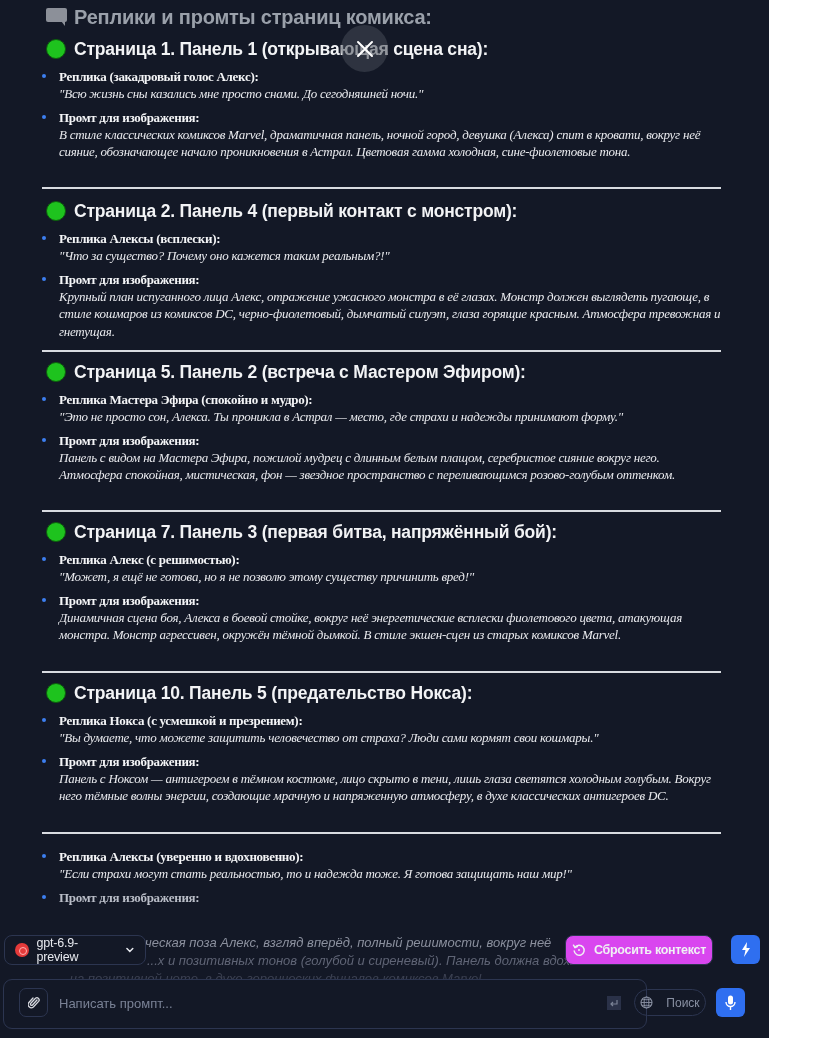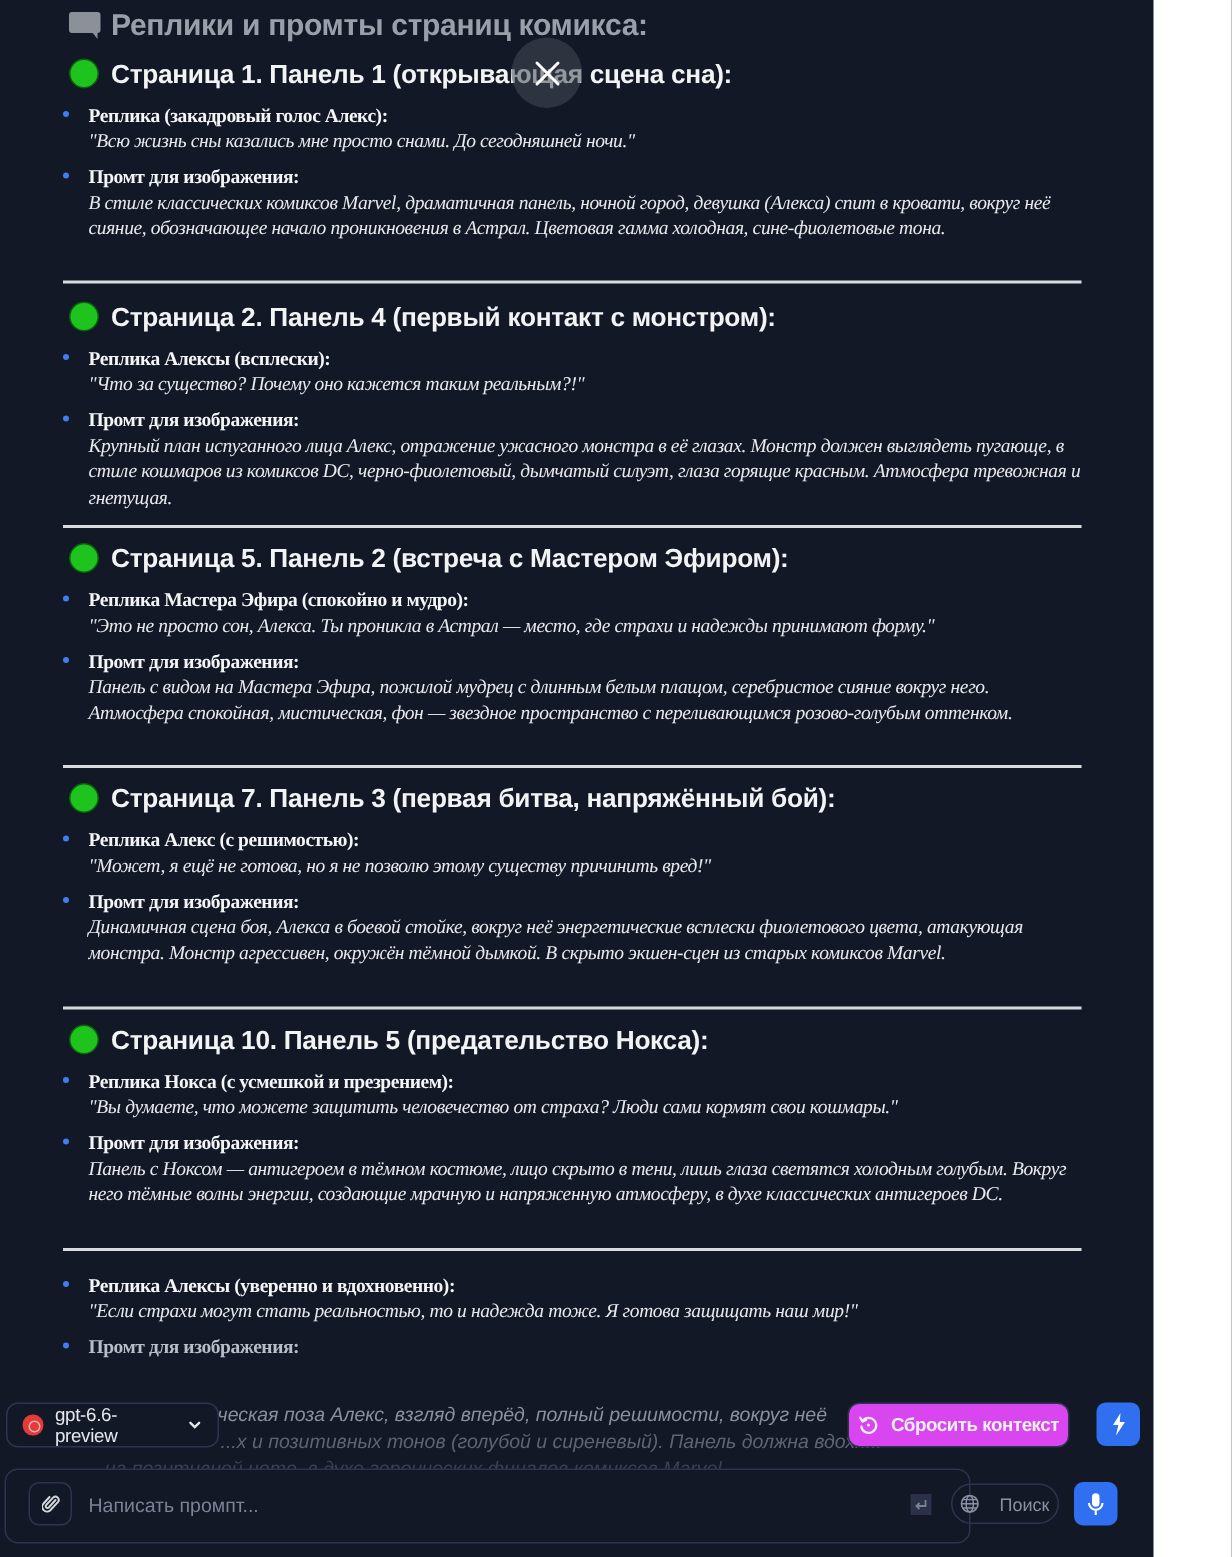--- a/index.html
+++ b/index.html
@@ -161,21 +161,21 @@
       <div class="section-heading">
         <span class="green-dot"></span>
         <span>Страница 7. Панель 3 (первая битва, напряжённый бой):</span>
       </div>
       <div class="bullet">
         <div class="bullet-label">Реплика Алекс (с решимостью):</div>
         <div class="bullet-text">"Может, я ещё не готова, но я не позволю этому существу причинить вред!"</div>
       </div>
       <div class="bullet">
         <div class="bullet-label">Промт для изображения:</div>
-        <div class="bullet-text">Динамичная сцена боя, Алекса в боевой стойке, вокруг неё энергетические всплески фиолетового цвета, атакующая монстра. Монстр агрессивен, окружён тёмной дымкой. В скрыто экшен-сцен из старых комиксов Marvel.</div>
+        <div class="bullet-text">Динамичная сцена боя, Алекса в боевой стойке, вокруг неё энергетические всплески фиолетового цвета, атакующая монстра. Монстр агрессивен, окружён тёмной дымкой. В стиле экшен-сцен из старых комиксов Marvel.</div>
       </div>
     </div>
     <div class="divider" style="top:671px"></div>
 
     <div class="section" style="top:680px">
       <div class="section-heading">
         <span class="green-dot"></span>
         <span>Страница 10. Панель 5 (предательство Нокса):</span>
       </div>
       <div class="bullet">
@@ -207,21 +207,21 @@
   </div>
 
   <div class="close-overlay">
     <svg viewBox="0 0 18 18">
       <path d="M2 2 L16 16 M16 2 L2 16" stroke="#ffffff" stroke-width="2" stroke-linecap="round"></path>
     </svg>
   </div>
 
   <div class="model-select">
     <span class="model-icon"></span>
-    <span class="model-label">gpt-6.6-preview</span>
+    <span class="model-label">gpt-6.9-preview</span>
     <svg class="chev" viewBox="0 0 10 10">
       <path d="M2 3.5 L5 6.5 L8 3.5" stroke="#e6e8ee" stroke-width="1.6" fill="none" stroke-linecap="round"></path>
     </svg>
   </div>
 
   <div class="reset-btn">
     <svg width="14" height="14" viewBox="0 0 14 14">
       <path d="M3 4.5 A5 5 0 1 1 2.2 8" stroke="#f0f1f4" stroke-width="1.5" fill="none" stroke-linecap="round"></path>
       <path d="M1.5 2.2 L3 4.6 L5.4 3.6" stroke="#f0f1f4" stroke-width="1.5" fill="none" stroke-linecap="round" stroke-linejoin="round"></path>
       <circle cx="7" cy="7" r="1" fill="#f0f1f4"></circle>

